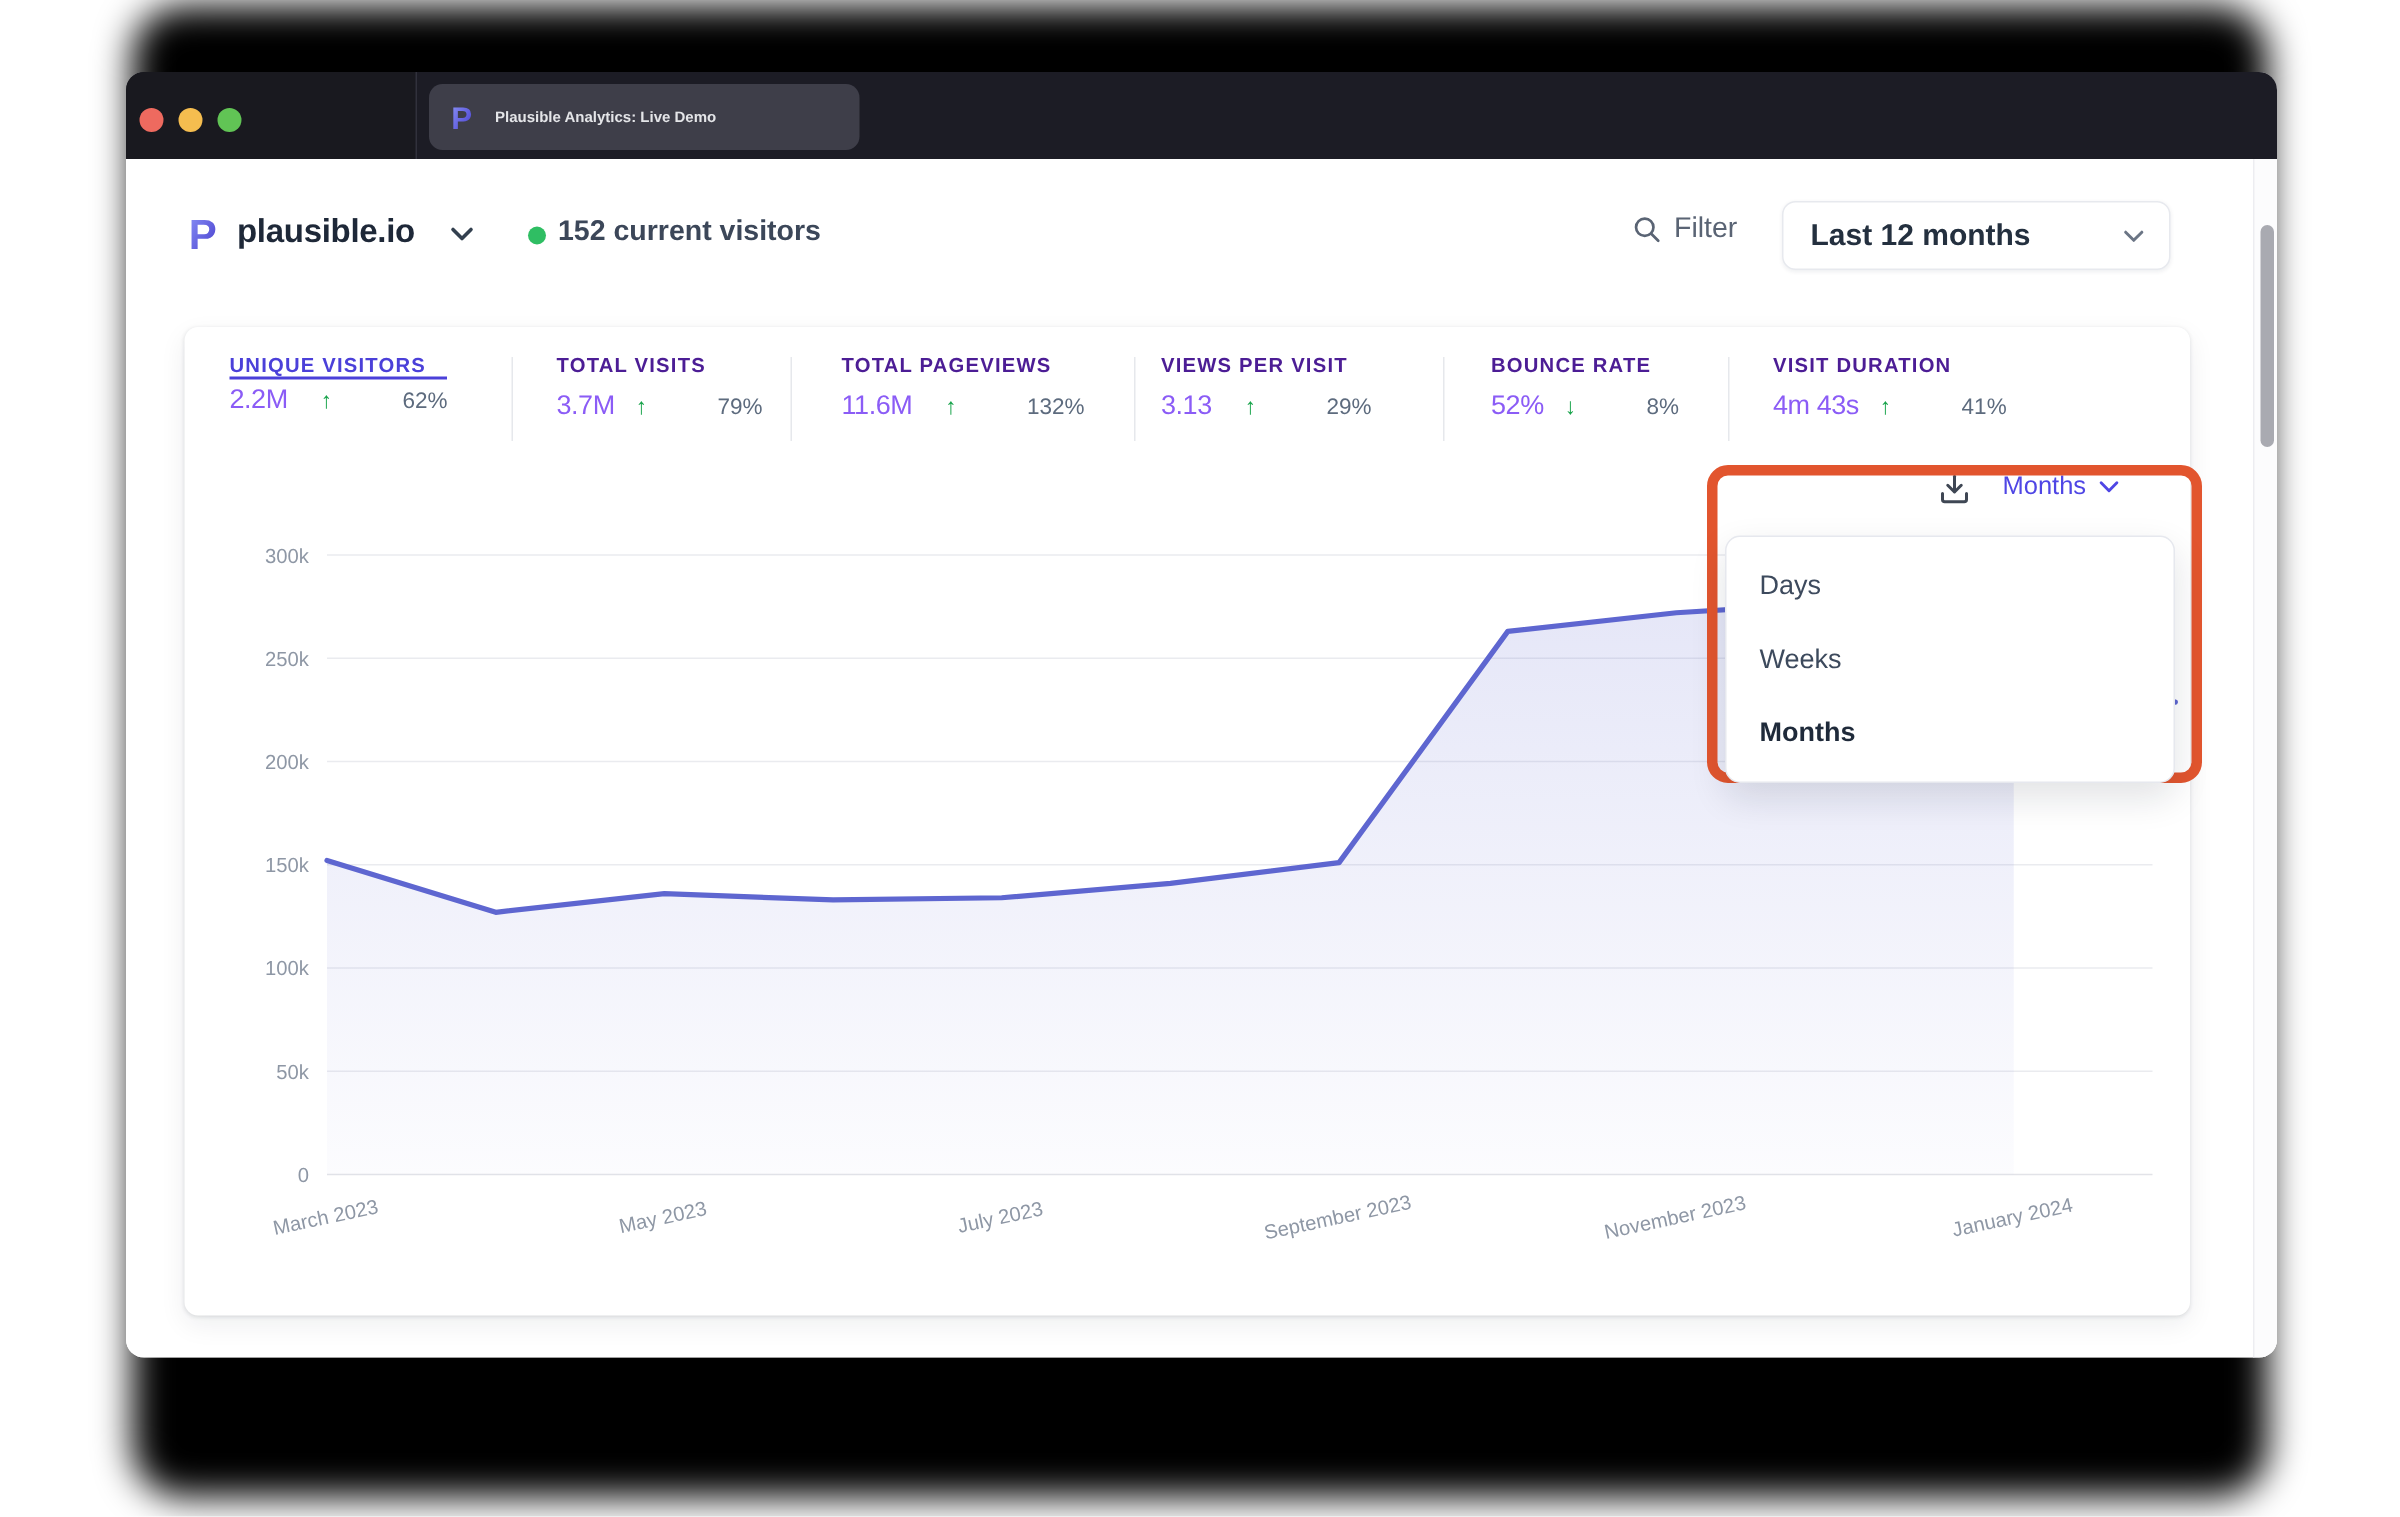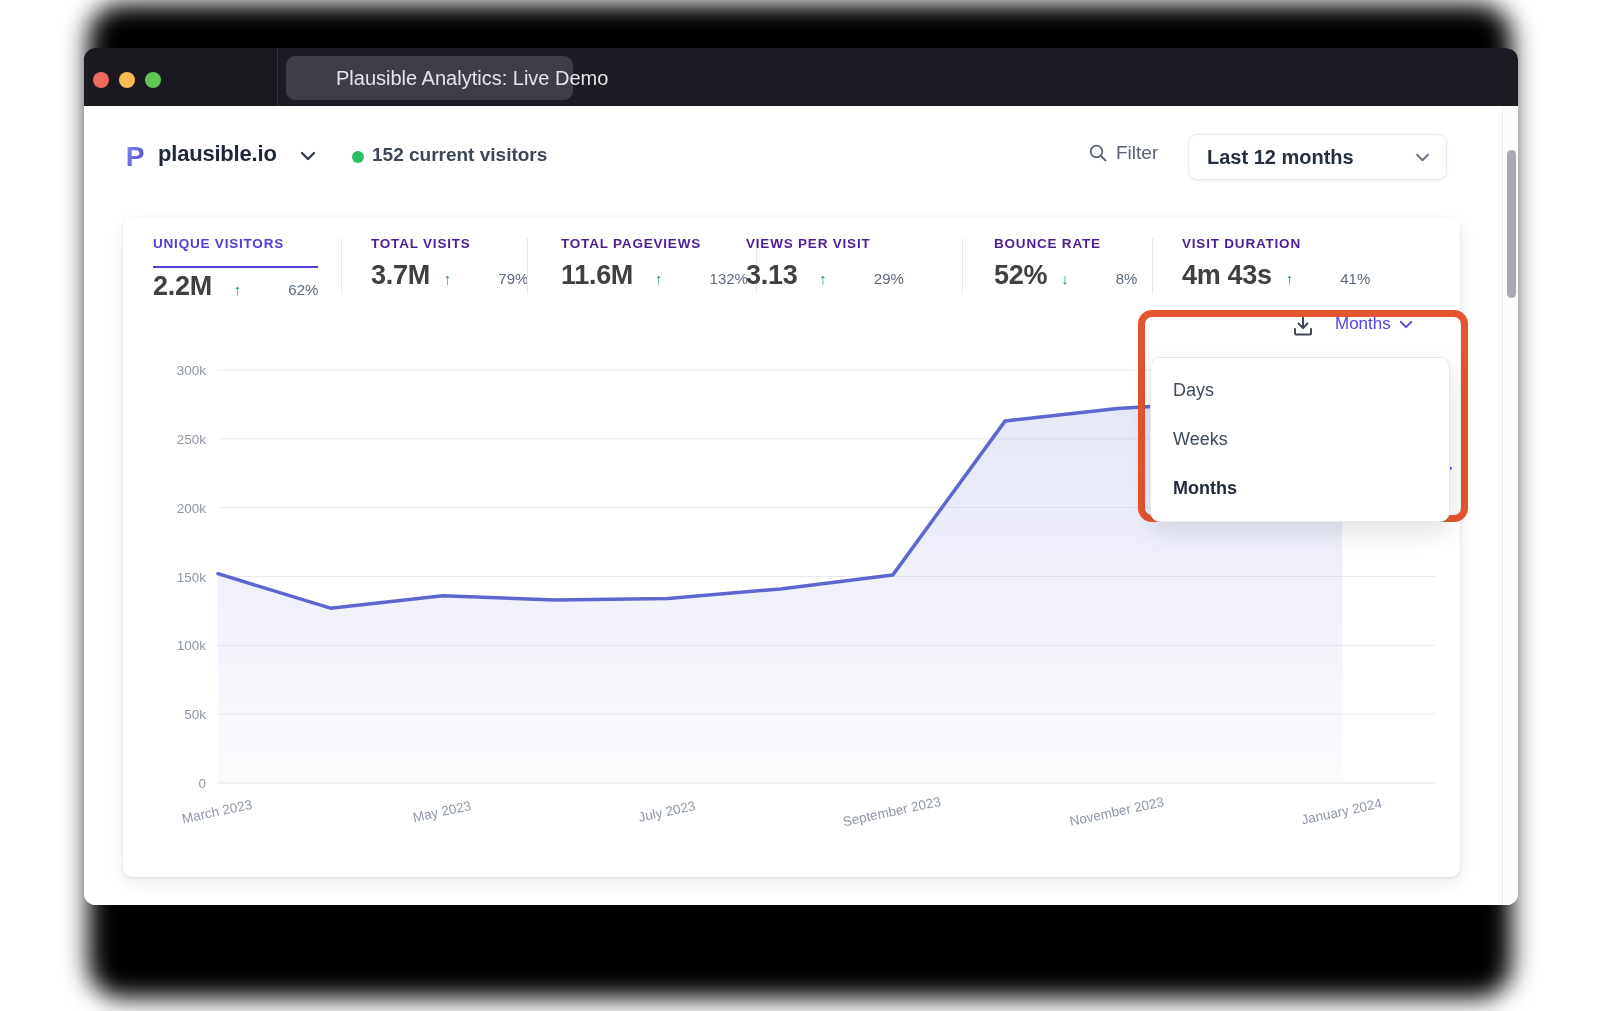--- a/index.html
+++ b/index.html
@@ -17,21 +17,21 @@
   
   .titlebar{position:absolute;left:0;top:0;width:1434px;height:58px;background:#1c1c25;}
   .tl-zone{position:absolute;left:0;top:0;width:193px;height:58px;background:#19191f;
            border-right:1px solid #31313c;}
   .light{position:absolute;top:24px;width:16px;height:16px;border-radius:50%;}
   .light.red{left:9px;background:#ee6a5f;}
   .light.yellow{left:35px;background:#f5bd4f;}
   .light.green{left:61px;background:#61c455;}
   .tab{position:absolute;left:202px;top:8px;width:287px;height:44px;background:#3e3e49;
        border-radius:9px;display:flex;align-items:center;padding:0 12px;box-sizing:border-box;gap:10px;}
-  .tab-title{color:#e4e5e8;font-size:20px;font-weight:400;white-space:nowrap;margin-left:28px;}
+  .tab-title{color:#e4e5e8;font-size:10px;font-weight:700;white-space:nowrap;}
 
   
   .page{position:absolute;left:0;top:58px;width:1434px;height:799px;background:#fff;}
 
   
   .site-logo{position:absolute;left:39px;top:36px;width:28px;height:28px;}
   .site-name{position:absolute;left:74px;top:35px;font-size:22px;font-weight:700;color:#1e2838;letter-spacing:-0.2px;}
   .site-chevron{position:absolute;left:216px;top:45px;}
   .live-dot{position:absolute;left:268px;top:45px;width:12px;height:12px;border-radius:50%;background:#2fbe63;}
   .visitors{position:absolute;left:288px;top:38px;font-size:19px;font-weight:600;color:#3c4759;}
@@ -41,23 +41,23 @@
              border:1px solid #e7e9ee;border-radius:9px;box-shadow:0 1px 3px rgba(20,30,50,.07);
              display:flex;align-items:center;justify-content:space-between;
              padding:0 16px 0 18px;box-sizing:border-box;cursor:pointer;}
   .range-label{font-size:20px;font-weight:600;color:#24303f;}
 
   
   .card{position:absolute;left:39px;top:112px;width:1337px;height:659px;background:#fff;
         border-radius:9px;box-shadow:0 1px 3px rgba(15,23,42,.12),0 6px 18px rgba(15,23,42,.07);}
   .metric{position:absolute;top:18px;display:flex;flex-direction:column;gap:9px;}
   .metric-label{font-size:13.5px;font-weight:700;letter-spacing:0.8px;color:#4c1d95;white-space:nowrap;}
-  .metric.active .metric-label{color:#4b40d9;border-bottom:2px solid #4b40d9;padding-bottom:15px;margin-bottom:-6px;}
+  .metric.active .metric-label{color:#4b40d9;border-bottom:2px solid #4b40d9;padding-bottom:0;margin-bottom:-6px;}
   .metric-value-row{display:flex;align-items:baseline;gap:6px;}
-  .metric-value{font-size:27px;font-weight:700;color:#404040;letter-spacing:-0.3px;white-space:nowrap;}
+  .metric-value{font-size:18px;font-weight:400;color:#8b5cf6;letter-spacing:-0.3px;white-space:nowrap;}
   .metric-arrow{font-size:15px;font-weight:700;color:#17a34a;margin-left:16px;}
   .metric-change{font-size:15px;color:#5d6b7e;margin-left:41px;}
   .m-div{position:absolute;top:20px;width:1px;height:56px;background:#e6e8ec;}
 
   .chart-toolbar{position:absolute;left:0;top:94px;width:1337px;height:30px;}
   .dl-btn{position:absolute;left:1168px;top:2px;width:24px;height:24px;cursor:pointer;}
   .interval{position:absolute;left:1212px;top:2px;display:flex;align-items:center;gap:8px;cursor:pointer;}
   .interval-label{font-size:17px;color:#4f46e5;}
 
   .chart-wrap{position:absolute;left:17px;top:132px;width:1320px;height:495px;}
@@ -166,21 +166,21 @@
       <div class="metric" style="left:438px;">
         <span class="metric-label">TOTAL PAGEVIEWS</span>
         <span class="metric-value-row">
           <span class="metric-value">11.6M</span>
           <span class="metric-arrow">↑</span>
           <span class="metric-change">132%</span>
         </span>
       </div>
       <div class="m-div" style="left:633px;"></div>
 
-      <div class="metric" style="left:623px;">
+      <div class="metric" style="left:651px;">
         <span class="metric-label">VIEWS PER VISIT</span>
         <span class="metric-value-row">
           <span class="metric-value">3.13</span>
           <span class="metric-arrow">↑</span>
           <span class="metric-change">29%</span>
         </span>
       </div>
       <div class="m-div" style="left:839px;"></div>
 
       <div class="metric" style="left:871px;">

